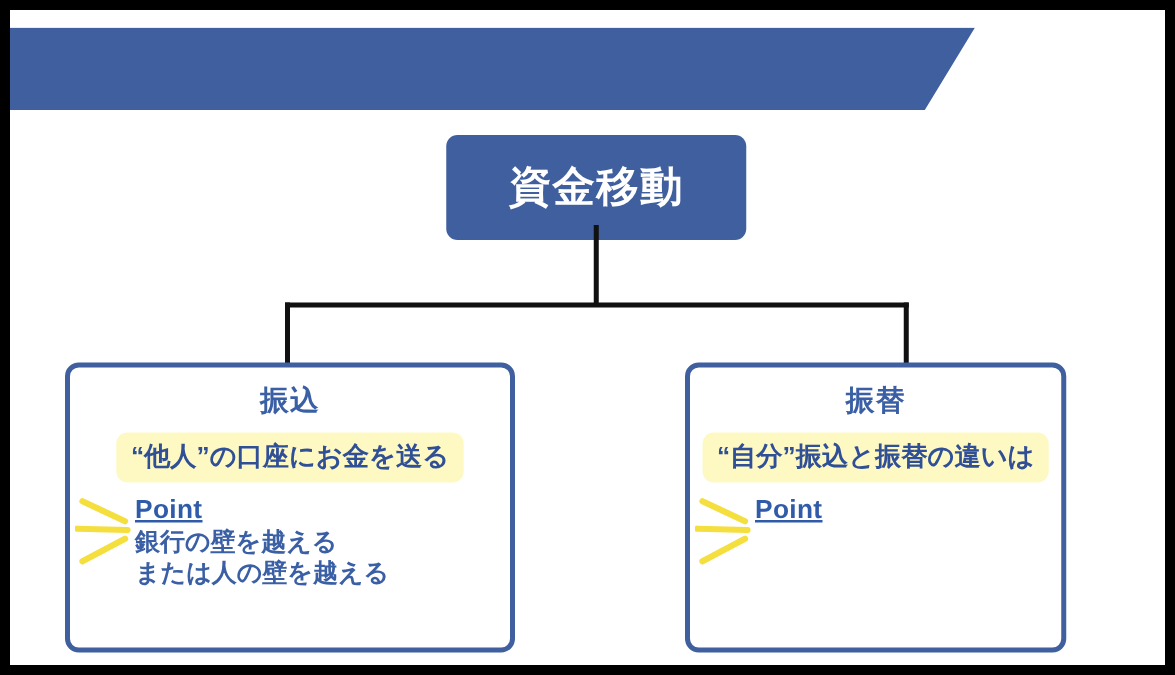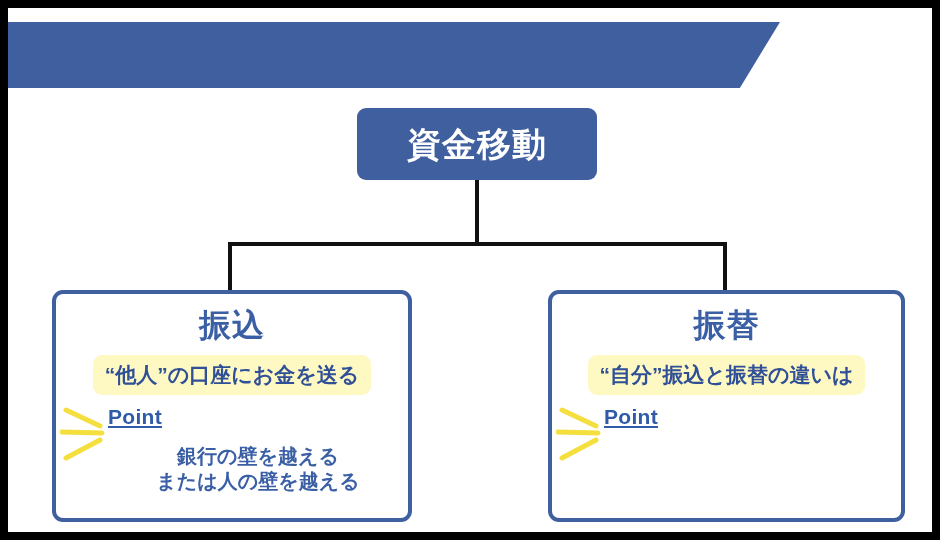--- a/index.html
+++ b/index.html
@@ -44,21 +44,21 @@
     white-space: nowrap;
     line-height: 1;
   }
 
   
   .root-box {
     position: absolute;
     left: 349px;
     top: 100px;
     width: 240px;
-    height: 72px;
+    height: 84px;
     background: #3F5F9E;
     border-radius: 9px;
     display: flex;
     align-items: center;
     justify-content: center;
   }
   .root-label {
     color: #ffffff;
     font-size: 34px;
     font-weight: bold;
@@ -80,26 +80,26 @@
   .card {
     position: absolute;
     top: 282px;
     height: 232px;
     background: #ffffff;
     border: 4px solid #3F5F9E;
     border-radius: 11px;
     box-sizing: border-box;
   }
   .card-left  { left: 44px;  width: 360px; }
-  .card-right { left: 540px; width: 357px; }
+  .card-right { left: 540px; width: 305px; }
 
   .card-title {
     text-align: center;
     color: #3A5FA5;
-    font-size: 32px;
+    font-size: 23px;
     font-weight: bold;
     line-height: 1;
     margin-top: 15px;
     letter-spacing: 1px;
   }
 
   .hl-wrap {
     display: flex;
     justify-content: center;
     margin-top: 14px;
@@ -133,23 +133,22 @@
     font-weight: bold;
     line-height: 1.05;
     letter-spacing: 0.3px;
     text-decoration: underline;
   }
   .point-body {
     color: #3A5FA5;
     font-size: 20px;
     font-weight: bold;
     line-height: 1.26;
-    margin-top: 16px;
+    margin-top: 3px;
     white-space: pre-line;
-    text-align: center;
   }
 </style>
 </head>
 <body>
 
 <div id="canvas">
 
   <div class="banner"></div>
   <div class="banner-text">振込と振替の違いは「お金の移動先」</div>
 

